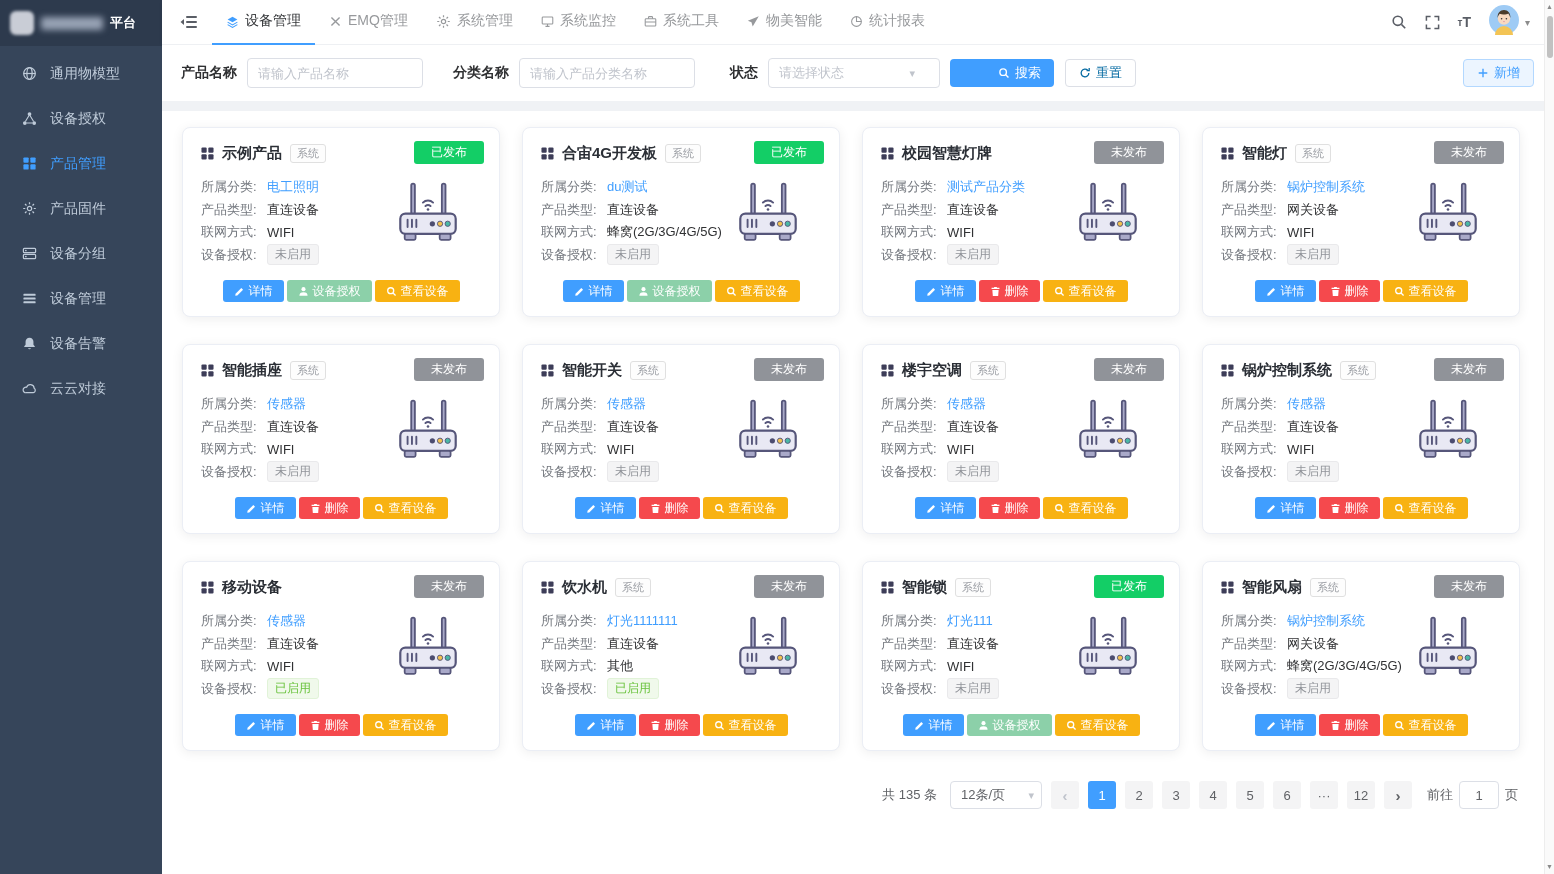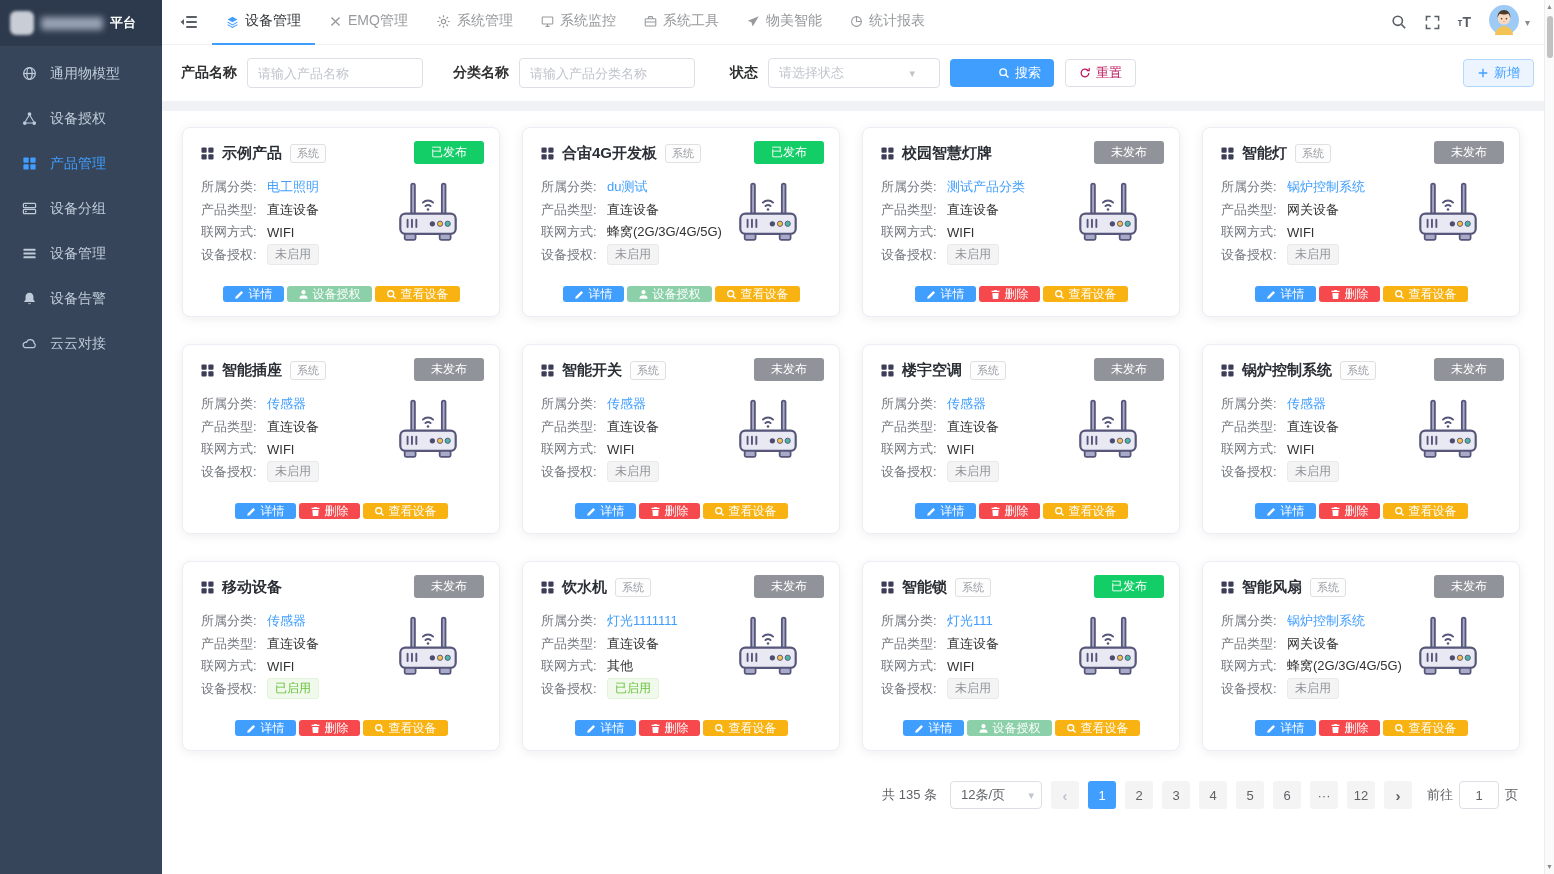--- a/index.html
+++ b/index.html
@@ -39,21 +39,21 @@
   
   .filter-section { background:#fff; padding:13px 20px 13px 19px; display:flex; align-items:center; }
   .f-label { font-size:14px; font-weight:bold; color:#303133; margin-right:10px; white-space:nowrap; }
   .f-input { width:176px; height:30px; border:1px solid #dcdfe6; border-radius:4px; padding:0 10px; font-size:13px; color:#606266; outline:none; font-family:inherit; }
   .f-input::placeholder { color:#c0c4cc; }
   .f-gap { width:30px; } .f-gap-lg { width:35px; }
   .f-select { width:172px; height:30px; border:1px solid #dcdfe6; border-radius:4px; padding:0 24px 0 10px; font-size:13px; color:#c0c4cc; display:flex; align-items:center; justify-content:space-between; background:#fff; cursor:pointer; }
   .sel-caret { color:#c0c4cc; font-size:11px; }
   .btn { height:28px; border:none; border-radius:4px; font-size:13px; display:inline-flex; align-items:center; gap:5px; padding:0 13px; cursor:pointer; font-family:inherit; white-space:nowrap; }
   .btn-primary { background:#409EFF; color:#fff;padding-left:48px; }
-  .btn-default { background:#fff; color:#be185d; border:1px solid #dcdfe6; }
+  .btn-default { background:#fff; color:#0369a1; border:1px solid #dcdfe6; }
   .btn-plain { background:#ecf5ff; color:#409EFF; border:1px solid #b3d8ff;justify-content:flex-end; }
   .add-wrap { margin-left:auto; }
 
   
   .content-section { background:#fff; margin-top:10px; flex:1; padding:16px 20px 0 20px; overflow:hidden; }
   .card-grid { display:grid; grid-template-columns:repeat(4,318px); column-gap:22px; row-gap:27px; }
 
   .card { width:318px; height:190px; background:#fff; border:1px solid #ebeef5; border-radius:8px; box-shadow:0 2px 12px rgba(0,0,0,.07); position:relative; padding:16px 16px 14px 18px; }
   .card-head { display:flex; align-items:center; gap:8px; }
   .card-title { font-size:15px; font-weight:bold; color:#2b2f36; white-space:nowrap; }
@@ -64,21 +64,21 @@
   .fields { margin-top:13px; }
   .field { display:flex; align-items:center; height:22.5px; font-size:13px; }
   .fl { color:#73777e; width:66px; flex-shrink:0; }
   .fv { color:#303133; }
   .f-link { color:#409EFF; text-decoration:none; cursor:pointer; }
   .auth-tag { font-size:12px; border-radius:3px; padding:1px 7px; }
   .auth-tag.off { background:#f4f4f5; border:1px solid #e9e9eb; color:#909399; }
   .auth-tag.on  { background:#f0f9eb; border:1px solid #e1f3d8; color:#67C23A; }
   .router { position:absolute; top:52px; right:38px; }
   .card-actions { position:absolute; bottom:14px; left:0; width:100%; display:flex; justify-content:center; gap:3px; }
-  .act-btn { height:16px; border:none; border-radius:3px; color:#fff; font-size:12px; display:inline-flex; align-items:center; gap:4px; padding:0 11px; cursor:pointer; font-family:inherit; white-space:nowrap; }
+  .act-btn { height:22px; border:none; border-radius:3px; color:#fff; font-size:12px; display:inline-flex; align-items:center; gap:4px; padding:0 11px; cursor:pointer; font-family:inherit; white-space:nowrap; }
   .act-btn.primary { background:#409EFF; }
   .act-btn.success { background:#8CD0A9; }
   .act-btn.danger  { background:#F5494D; }
   .act-btn.warning { background:#F8B212; }
 
   
   .pagination { display:flex; align-items:center; justify-content:flex-end; gap:9px; margin:30px 16px 0 0; font-size:13px; color:#606266; }
   .pg-total { margin-right:4px; white-space:nowrap; }
   .pg-size { width:92px; height:28px; border:1px solid #dcdfe6; border-radius:4px; display:flex; align-items:center; justify-content:space-between; padding:0 7px 0 10px; color:#606266; cursor:pointer; background:#fff; }
   .pg-btn { min-width:28px; height:28px; border-radius:3px; background:#f4f4f5; color:#606266; display:flex; align-items:center; justify-content:center; cursor:pointer; font-size:13px; padding:0 4px; }
@@ -130,20 +130,29 @@
         <div class="menu-item active">
           <span class="mi-icon">
             <svg width="15" height="15" viewBox="0 0 16 16" fill="currentColor">
               <rect x="1.5" y="1.5" width="5.6" height="5.6" rx="1"></rect>
               <rect x="8.9" y="1.5" width="5.6" height="5.6" rx="1"></rect>
               <rect x="1.5" y="8.9" width="5.6" height="5.6" rx="1"></rect>
               <rect x="8.9" y="8.9" width="5.6" height="5.6" rx="1"></rect>
             </svg>
           </span>
           <span>产品管理</span>
+        </div>
+        <div class="menu-item">
+          <span class="mi-icon">
+            <svg width="15" height="15" viewBox="0 0 16 16" fill="none" stroke="currentColor" stroke-width="1.3">
+              <circle cx="8" cy="8" r="2.3"></circle>
+              <path d="M8 1.3v2.2M8 12.5v2.2M1.3 8h2.2M12.5 8h2.2M3.2 3.2l1.6 1.6M11.2 11.2l1.6 1.6M12.8 3.2l-1.6 1.6M4.8 11.2l-1.6 1.6"></path>
+            </svg>
+          </span>
+          <span>产品固件</span>
         </div>
         <div class="menu-item">
           <span class="mi-icon">
             <svg width="15" height="15" viewBox="0 0 16 16" fill="none" stroke="currentColor" stroke-width="1.3">
               <rect x="1.5" y="2.5" width="13" height="4.6" rx="1"></rect>
               <rect x="1.5" y="8.9" width="13" height="4.6" rx="1"></rect>
               <circle cx="4.1" cy="4.8" r=".9" fill="currentColor" stroke="none"></circle>
               <circle cx="4.1" cy="11.2" r=".9" fill="currentColor" stroke="none"></circle>
             </svg>
           </span>

